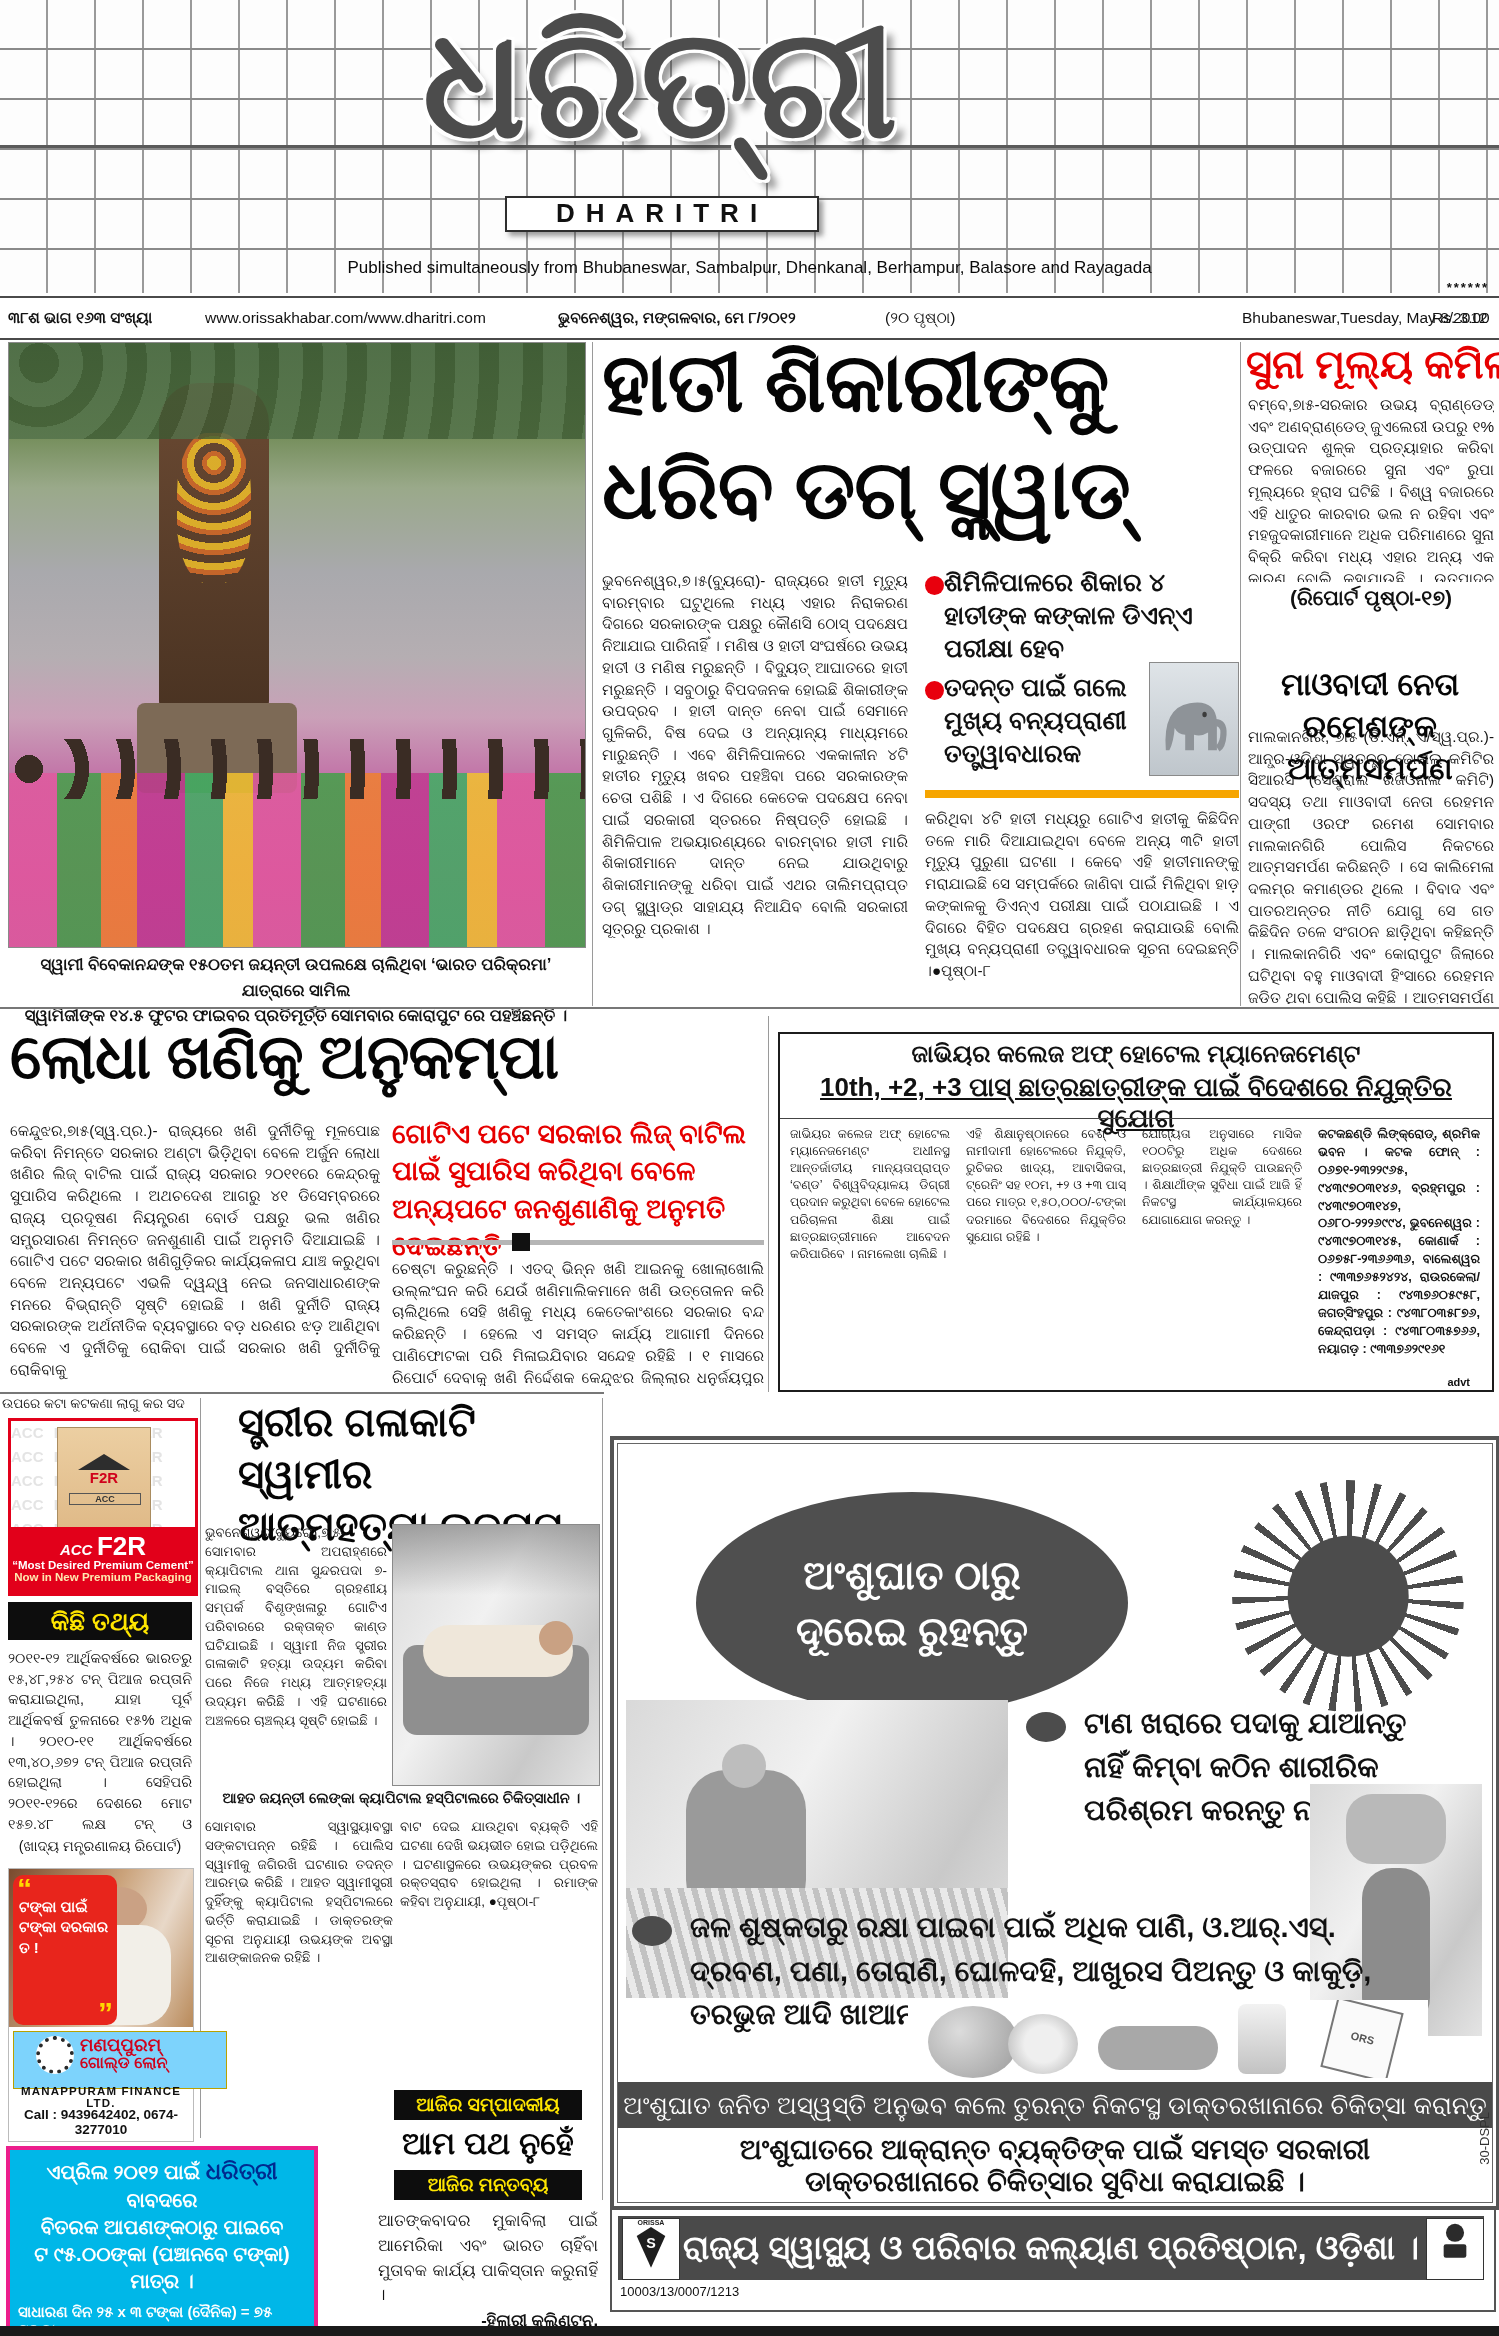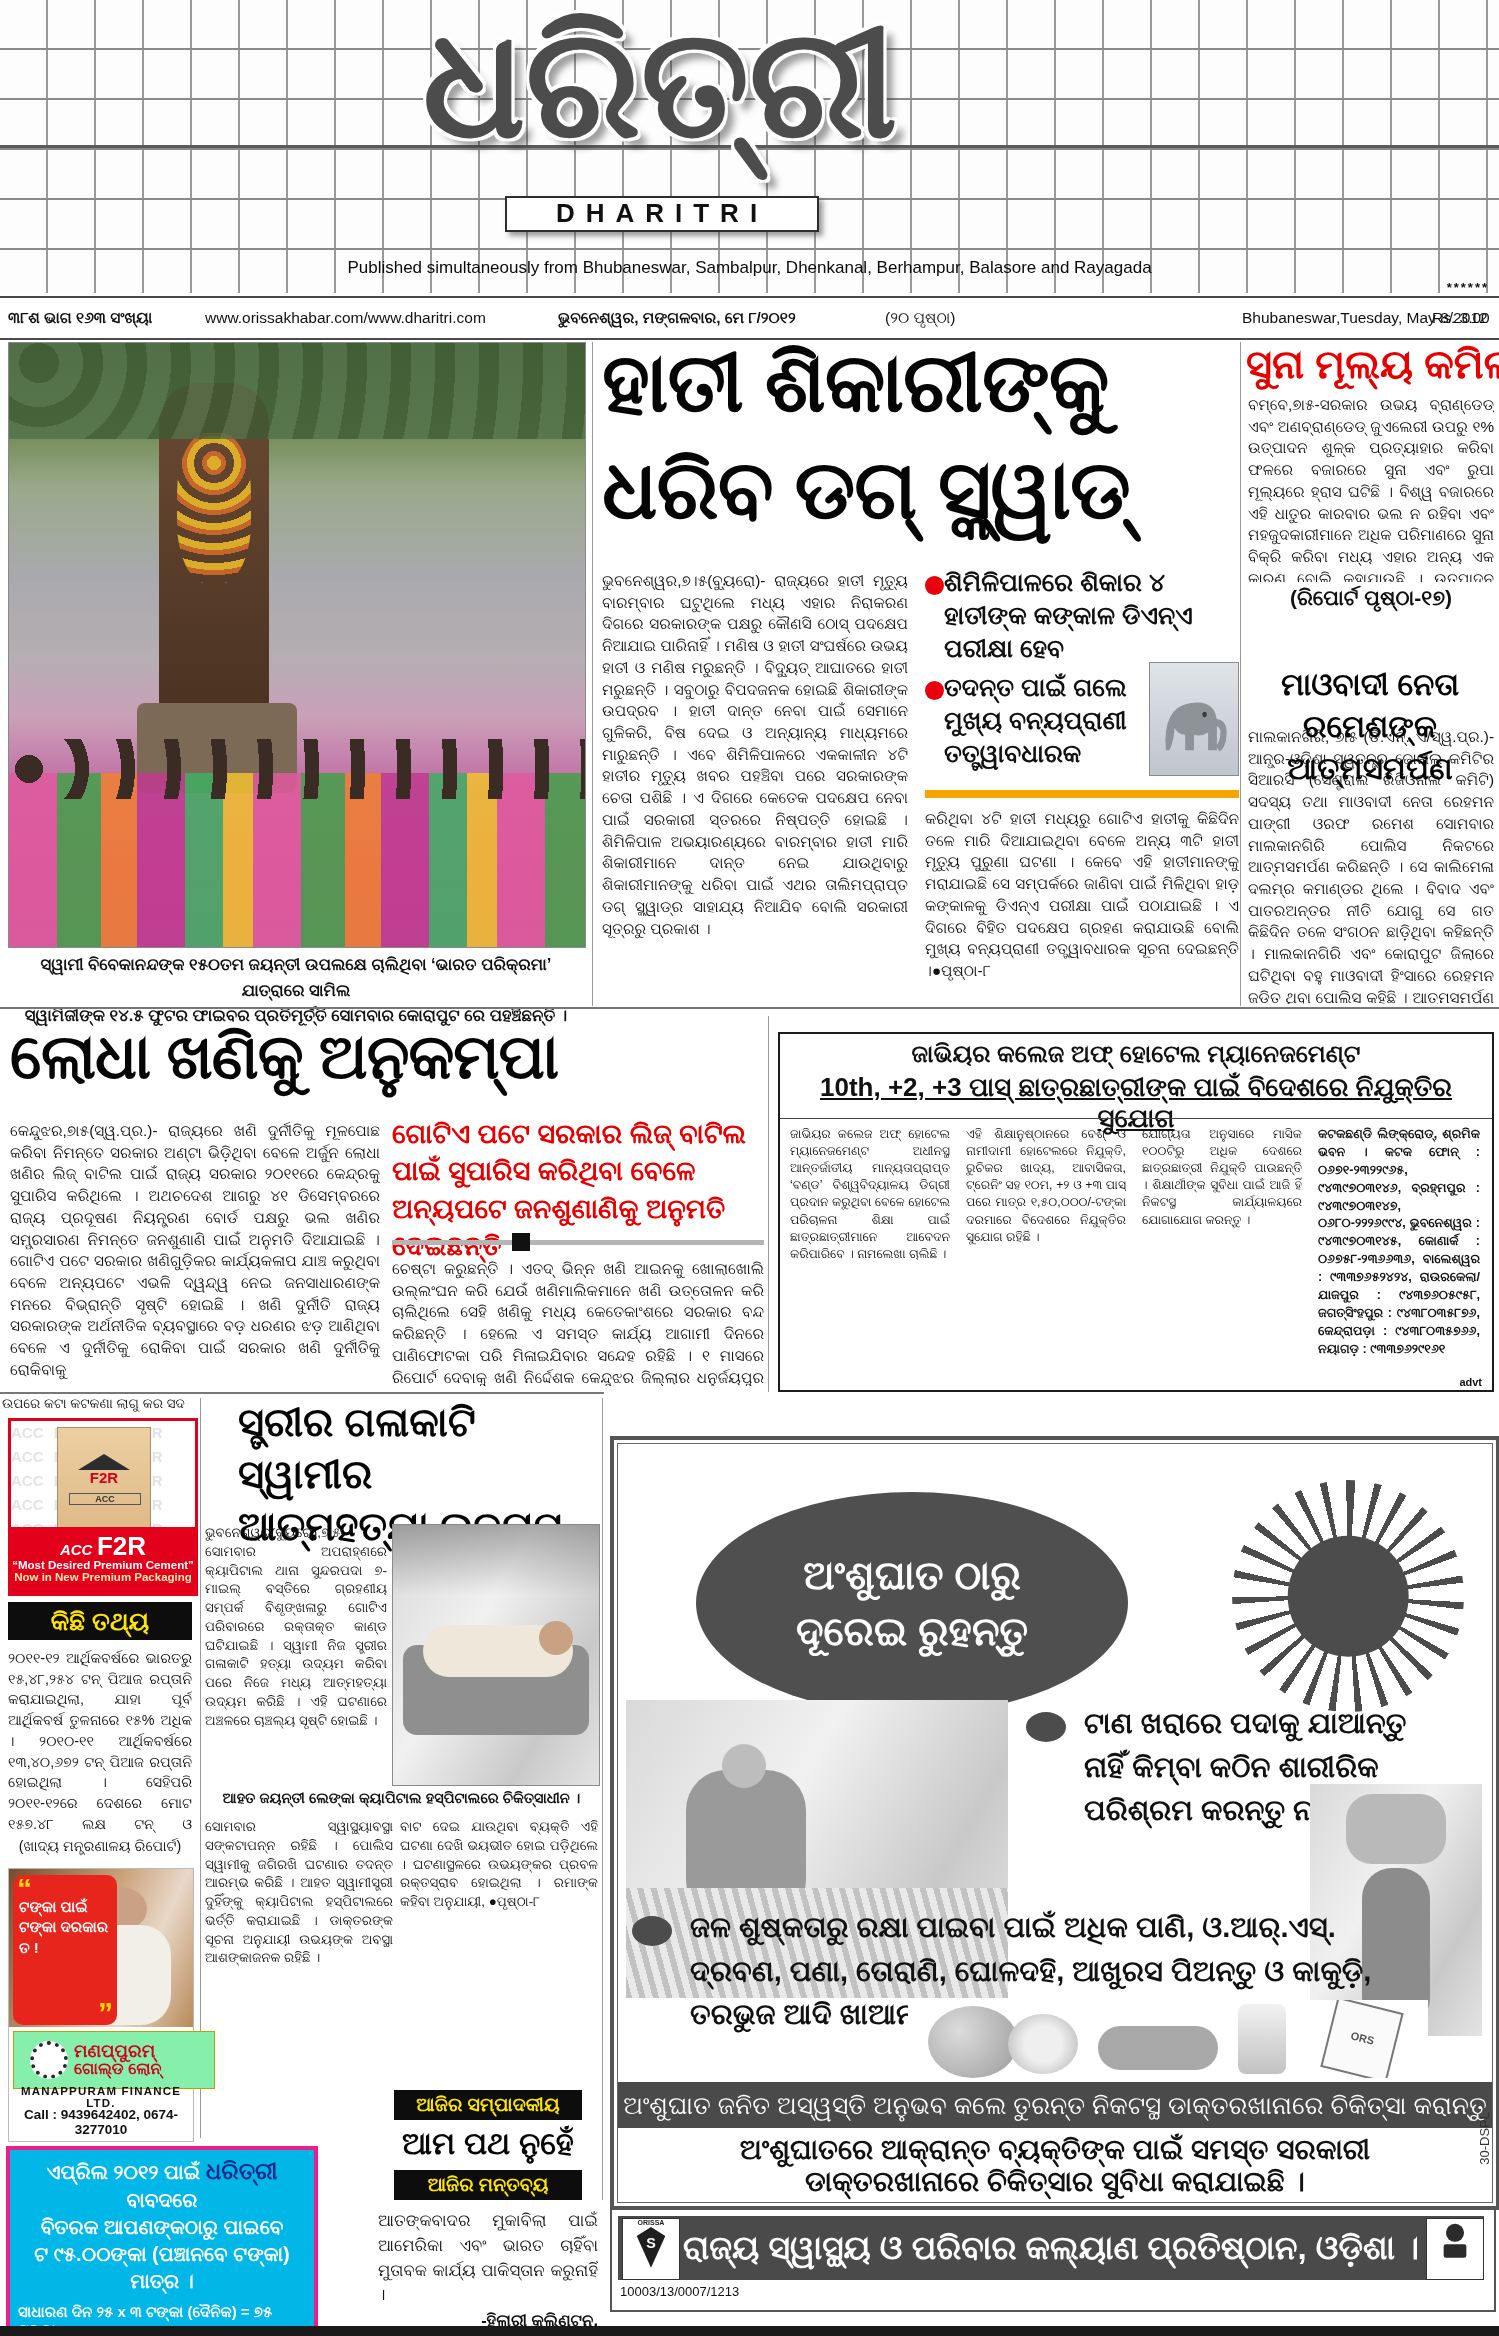--- a/index.html
+++ b/index.html
@@ -53,21 +53,21 @@
   .black-bar{background:#0d0d0d;color:#ffe600;font-weight:bold;text-align:center;}
   
   .teal-box{background:#00b7e8;border:4px solid #ec1e8c;color:#fff;font-weight:bold;}
   
   .acc-box{border:3px solid #e2001a;background:#fff;overflow:hidden;}
   .acc-band{background:#e2001a;color:#fff;text-align:center;}
   .watermark{color:#e4e4e4;font-weight:bold;font-size:15px;line-height:24px;word-spacing:6px;overflow:hidden;}
   .cement-bag{background:linear-gradient(#eccfa2,#dfb987);border:1px solid #a98c60;}
   
   .speech-box{background:#e8251c;border-radius:10px;color:#fff;font-weight:bold;}
-  .gold-logo{background:#86efac;border:1px solid #b9a100;display:flex;align-items:center;gap:6px;padding:4px 16px;}
+  .gold-logo{background:#7dd3fc;border:1px solid #b9a100;display:flex;gap:6px;padding:4px 22px;}
   .gear{width:30px;height:30px;border-radius:50%;background:#fff;border:4px dotted #2a2a2a;flex:none;}
   .vert-text{writing-mode:vertical-rl;transform:rotate(180deg);}
 </style>
 </head>
 <body>
 
 <div id="canvas">
 
   <div class="abs grid-bg" style="left:0;top:0;width:1499px;height:293px;"></div>
   <div class="abs logo-odia" style="left:0;top:-8px;width:1320px;text-align:center;">
@@ -190,21 +190,21 @@
     </div>
     <div class="abs j" style="left:186px;top:92px;width:160px;height:252px;font-size:12.4px;line-height:1.38;">
       <span>ଏହି ଶିକ୍ଷାନୁଷ୍ଠାନରେ ବେଶ୍ ଓ ନାମୀଦାମୀ ହୋଟେଲରେ ନିଯୁକ୍ତି, ରୁଚିକର ଖାଦ୍ୟ, ଆବାସିକତା, ଟ୍ରେନିଂ ସହ ୧୦ମ, +୨ ଓ +୩ ପାସ୍ ପରେ ମାତ୍ର ୧,୫୦,୦୦୦/-ଟଙ୍କା ଦରମାରେ ବିଦେଶରେ ନିଯୁକ୍ତିର ସୁଯୋଗ ରହିଛି ।</span>
     </div>
     <div class="abs j" style="left:362px;top:92px;width:160px;height:252px;font-size:12.4px;line-height:1.38;">
       <span>ଯୋଗ୍ୟତା ଅନୁସାରେ ମାସିକ ୧୦୦ଟିରୁ ଅଧିକ ଦେଶରେ ଛାତ୍ରଛାତ୍ରୀ ନିଯୁକ୍ତି ପାଉଛନ୍ତି । ଶିକ୍ଷାର୍ଥୀଙ୍କ ସୁବିଧା ପାଇଁ ଆଜି ହିଁ ନିକଟସ୍ଥ କାର୍ଯ୍ୟାଳୟରେ ଯୋଗାଯୋଗ କରନ୍ତୁ ।</span>
     </div>
     <div class="abs j b" style="left:538px;top:92px;width:162px;height:252px;font-size:12.6px;line-height:1.42;">
       <span>କଟକଛଣ୍ଡି ଲିଙ୍କ୍‌ରୋଡ୍, ଶ୍ରମିକ ଭବନ । କଟକ ଫୋନ୍ : ୦୬୭୧-୨୩୨୨୯୬୫, ୯୪୩୯୭୦୩୧୪୬, ବ୍ରହ୍ମପୁର : ୯୪୩୯୭୦୩୧୪୭, ୦୬୮୦-୨୨୨୬୯୯୪, ଭୁବନେଶ୍ୱର : ୯୪୩୯୭୦୩୧୪୫, କୋଣାର୍କ : ୦୬୭୫୮-୨୩୬୬୩୬, ବାଲେଶ୍ୱର : ୯୩୩୭୬୫୨୪୨୪, ରାଉରକେଲା/ଯାଜପୁର : ୯୪୩୭୬୦୫୯୫୮, ଜଗତ୍‌ସିଂହପୁର : ୯୪୩୮୦୩୫୮୭୬, କେନ୍ଦ୍ରାପଡ଼ା : ୯୪୩୮୦୩୫୭୬୬, ନୟାଗଡ଼ : ୯୩୩୭୬୨୯୧୬୧</span>
     </div>
-    <div class="abs b" style="right:10px;bottom:2px;font-size:11px;text-align:center;">
+    <div class="abs b" style="right:22px;bottom:2px;font-size:11px;text-align:center;">
       <span>advt</span>
     </div>
   </div>
 
   <div class="abs hr" style="left:0;top:1392px;width:604px;height:2px;background:#777;"></div>
   <div class="abs vr" style="left:200px;top:1398px;height:740px;"></div>
   <div class="abs vr" style="left:602px;top:1398px;height:802px;"></div>
 
   <div class="abs clip" style="left:2px;top:1396px;width:196px;height:18px;font-size:13.5px;white-space:nowrap;">
     <span>ଉପରେ କଟା କଟକଣା ଲାଗୁ କର ସଦ</span>

